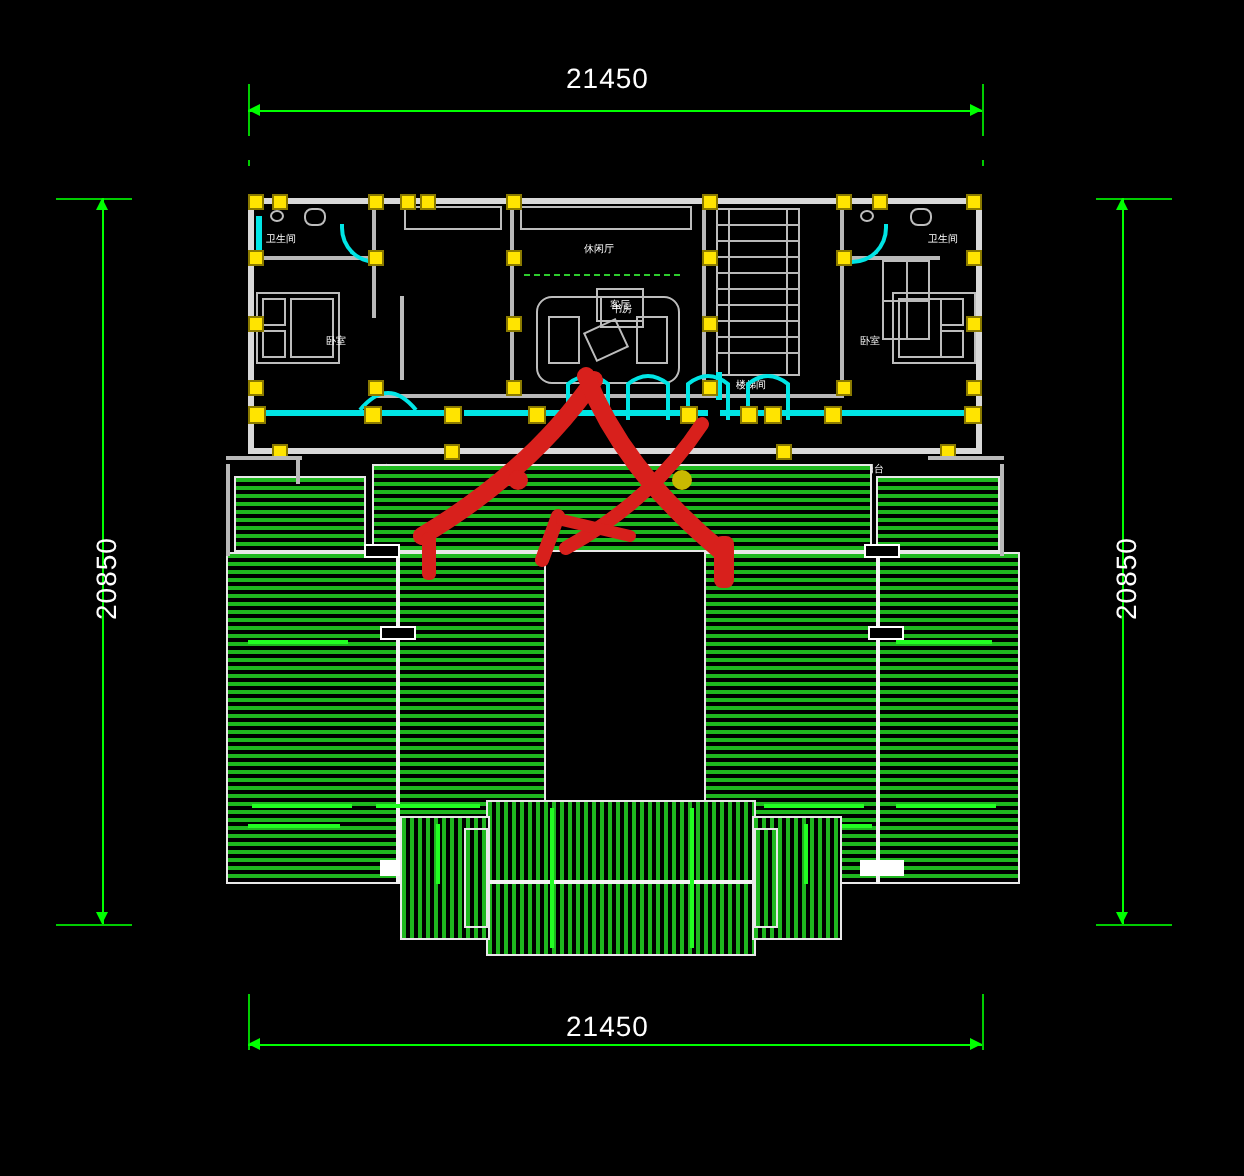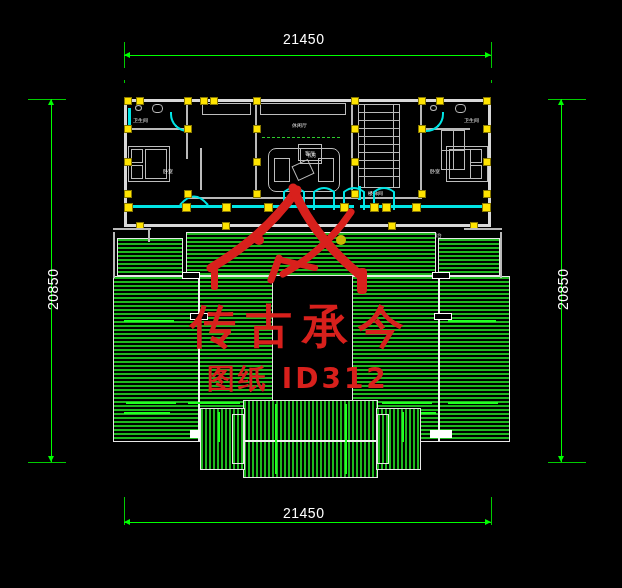--- a/index.html
+++ b/index.html
@@ -295,17 +295,15 @@
     <path d="M118,6 C130,36 150,64 186,94" stroke="#d8201c" stroke-width="9" fill="none" stroke-linecap="round"></path>
     <path d="M176,30 C160,54 140,74 108,92" stroke="#d8201c" stroke-width="7" fill="none" stroke-linecap="round"></path>
     <path d="M96,98 L104,76" stroke="#d8201c" stroke-width="7" fill="none" stroke-linecap="round"></path>
     <path d="M106,78 L140,86" stroke="#d8201c" stroke-width="6" fill="none" stroke-linecap="round"></path>
     <circle cx="84" cy="58" r="5" fill="#d8201c"></circle>
     <circle cx="166" cy="58" r="5" fill="#c9b800"></circle>
     <rect x="36" y="84" width="7" height="24" fill="#d8201c" rx="3"></rect>
     <rect x="182" y="86" width="10" height="26" fill="#d8201c" rx="4"></rect>
   </svg>
 
-  <div class="wm wm-big" style="left:190px;top:296px;">传古承今</div>
-  <div class="wm wm-sub" style="left:207px;top:360px;">图纸 ID312</div>
 
 
 </div>
 
 </body></html>

